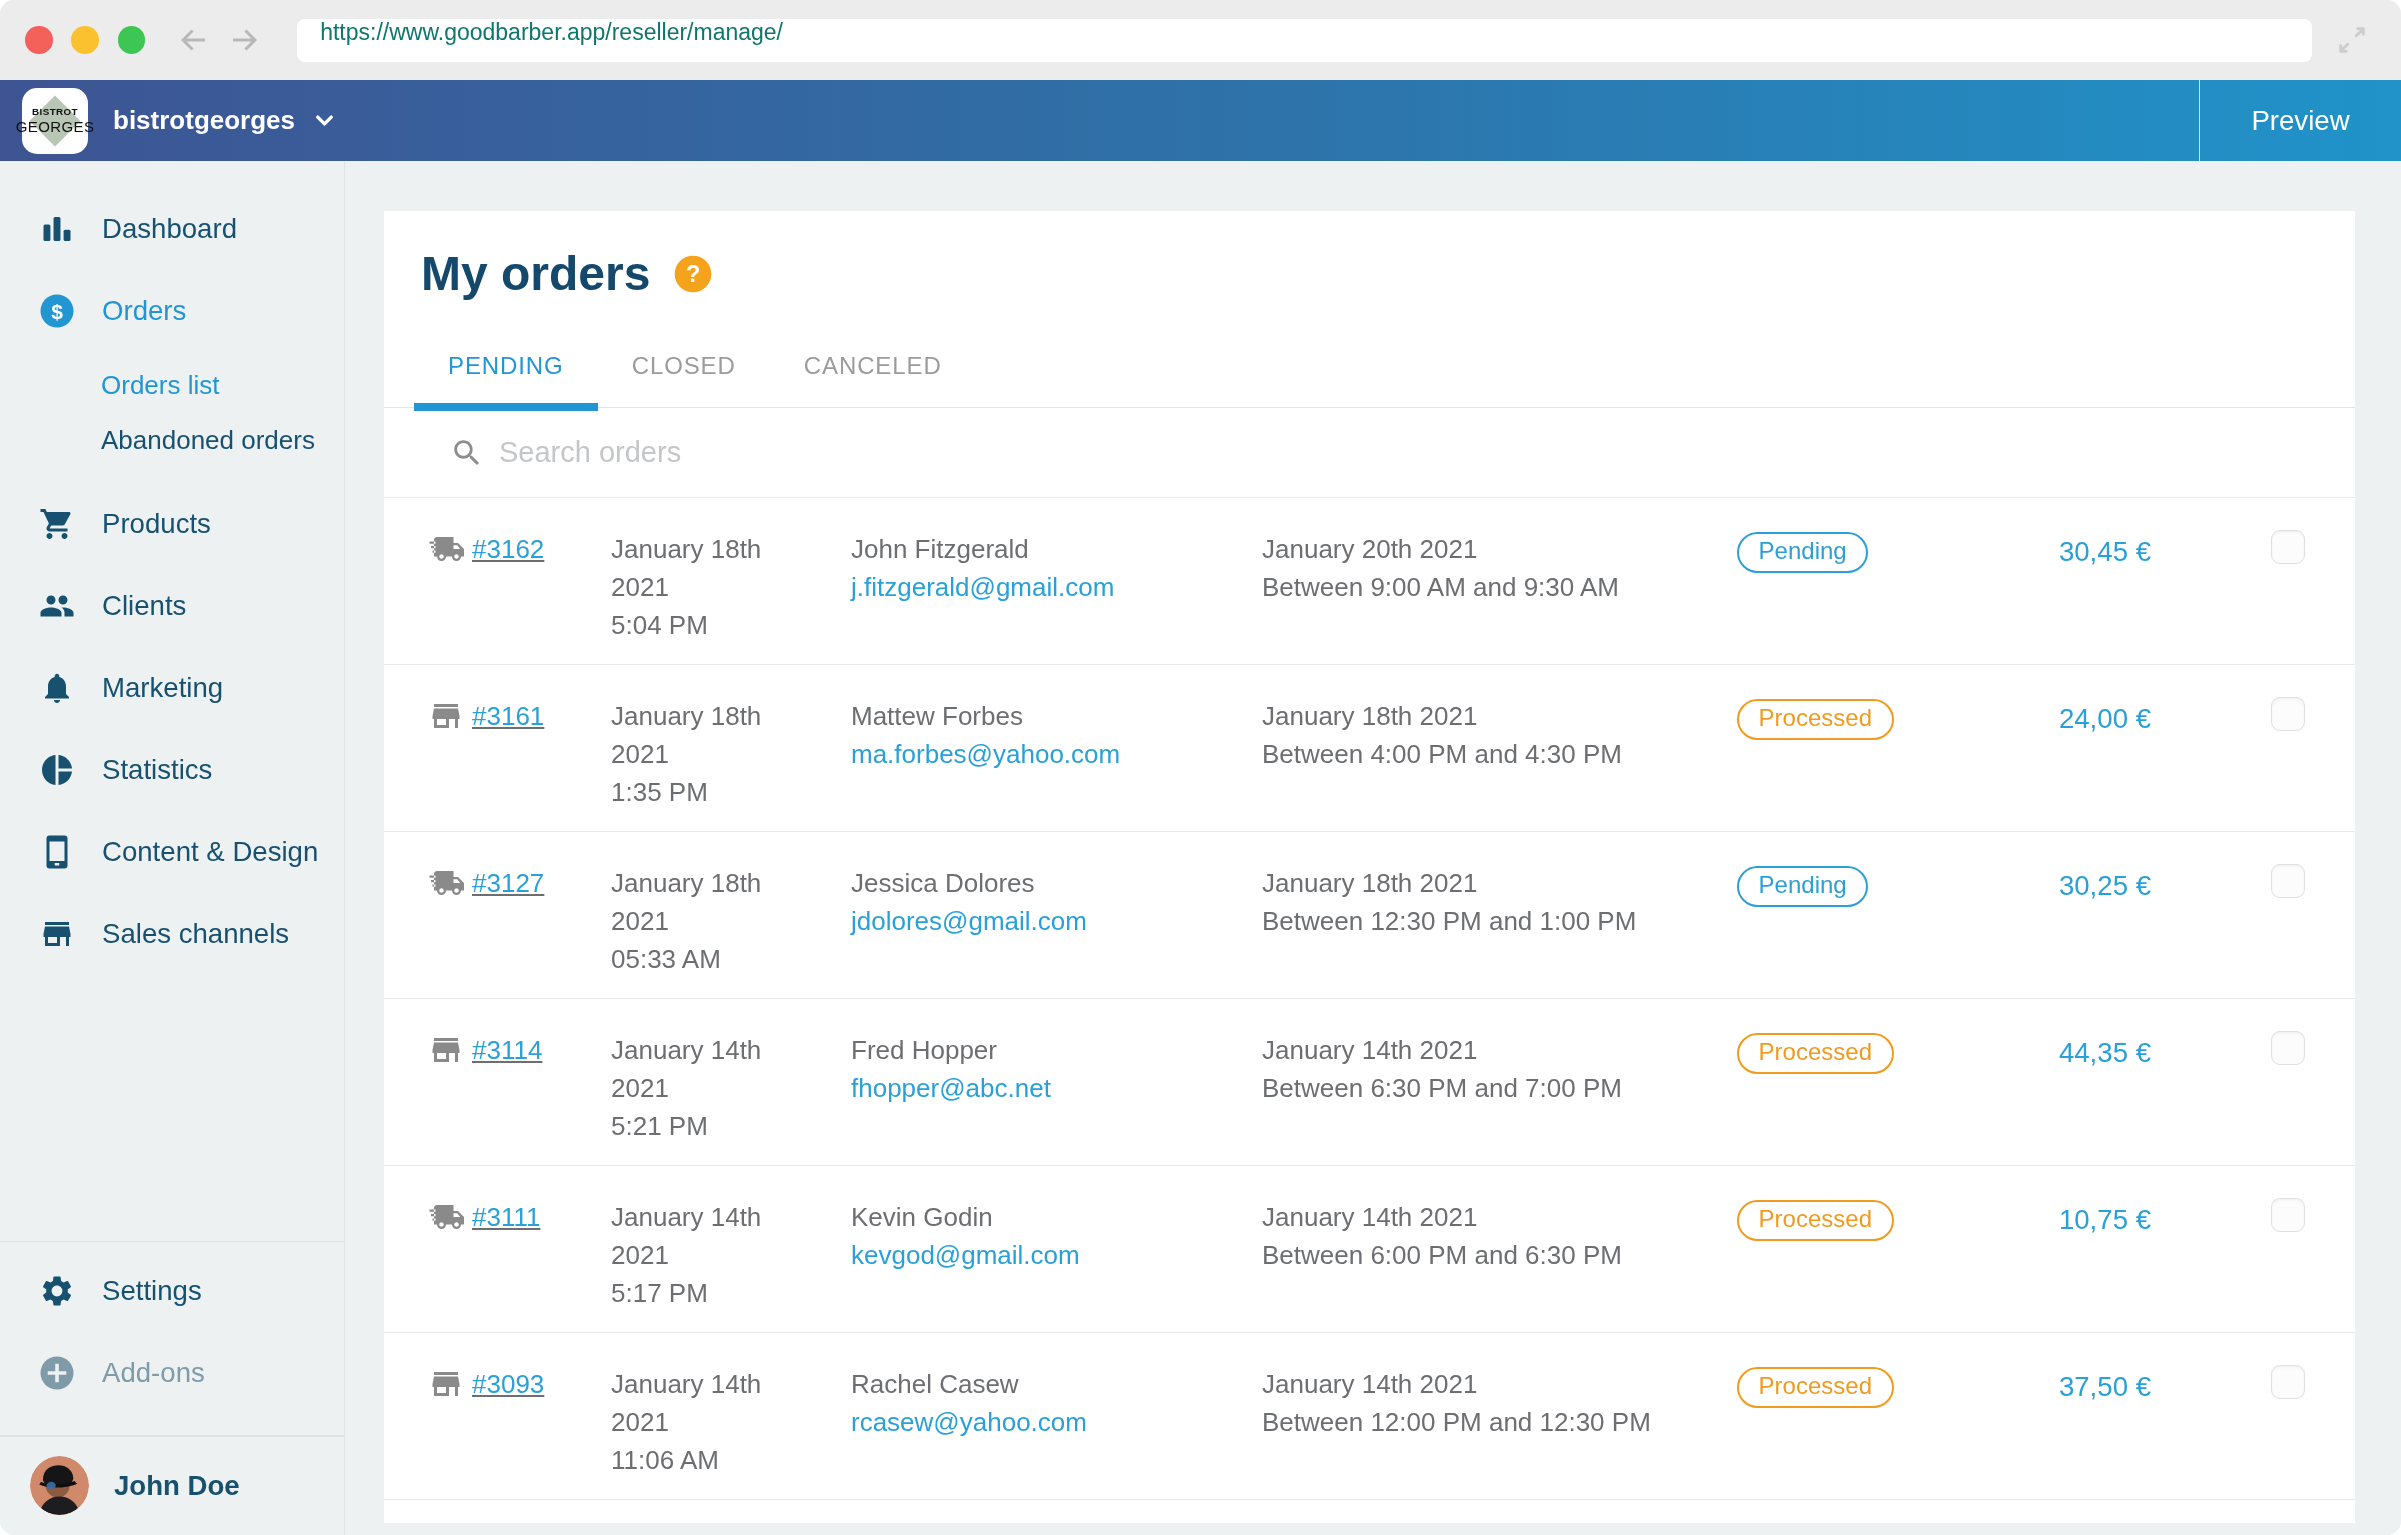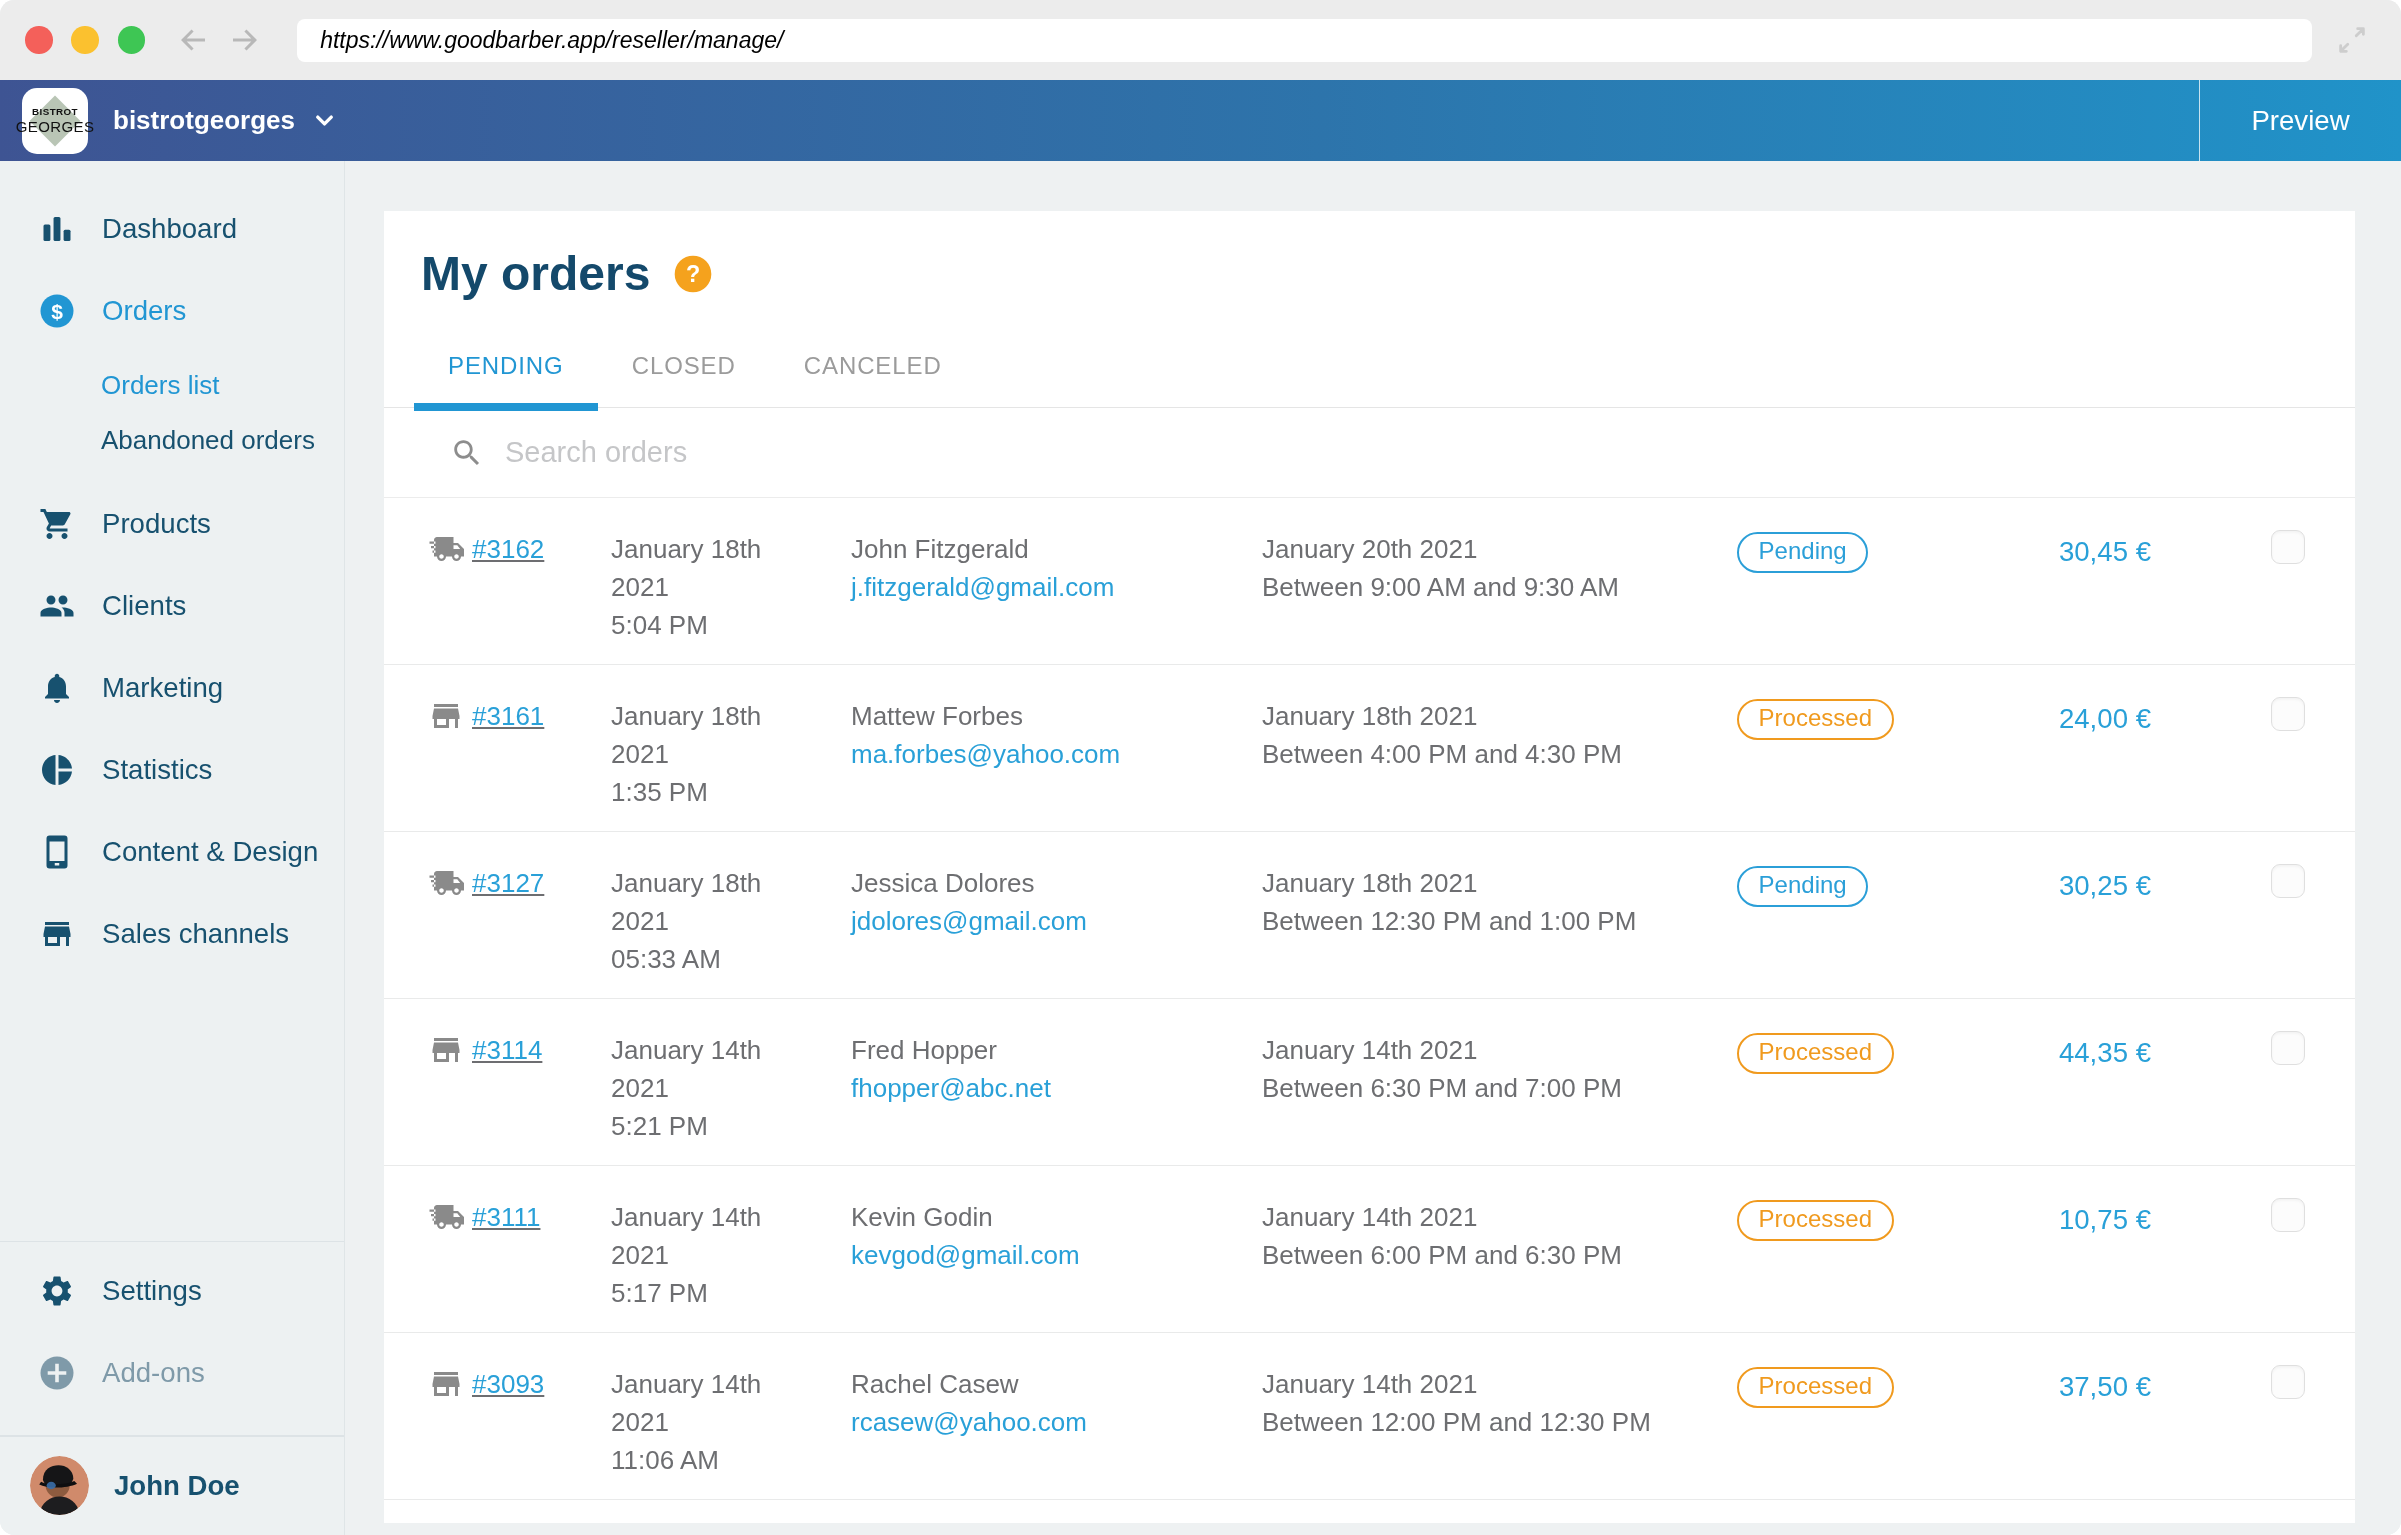--- a/index.html
+++ b/index.html
@@ -9,21 +9,21 @@
   
   .browser-bar{height:80px;background:#ececec;display:flex;align-items:center;padding:0 32px 0 25px;box-sizing:border-box;}
   .lights{display:flex;gap:18.7px;align-items:center;}
   .light{width:27.6px;height:27.6px;border-radius:50%;}
   .light.red{background:#f4605a;}
   .light.yellow{background:#fbc12f;}
   .light.green{background:#3ec654;}
   .nav-arrows{display:flex;gap:16px;margin-left:30px;color:#b8b8b8;}
   .nav-arrows .arr{width:36px;height:36px;}
   .nav-arrows svg{width:100%;height:100%;}
-  .url-field{flex:1;height:43px;background:#ffffff;border-radius:8px;margin-left:34px;display:flex;align-items:center;padding:0 23px;box-sizing:border-box;color:#000000;font-size:23px;font-style:italic;}
+  .url-field{flex:1;height:43px;background:#ffffff;border-radius:8px;margin-left:34px;display:flex;align-items:flex-start;padding:0 23px;box-sizing:border-box;color:#0f766e;font-size:23px;}
   .expand{width:34px;height:34px;color:#cdcdcd;margin-left:23px;}
   .expand svg{width:100%;height:100%;}
 
   
   .app-header{height:81px;background:linear-gradient(90deg,#3e5493 0%,#2d74ab 55%,#2093c9 100%);display:flex;align-items:center;color:#fff;}
   .logo-badge{width:66px;height:66px;background:#fff;border-radius:15px;margin-left:22px;position:relative;display:flex;align-items:center;justify-content:center;flex:none;}
   .logo-diamond{position:absolute;width:36px;height:36px;background:#b9c5b5;transform:rotate(45deg);}
   .logo-text{position:relative;text-align:center;color:#111;line-height:1;z-index:1;}
   .logo-text .l1{font-size:9.8px;font-weight:bold;letter-spacing:0.4px;display:block;}
   .logo-text .l2{font-size:15px;font-weight:normal;letter-spacing:0.4px;display:block;margin-top:1.8px;}
@@ -60,21 +60,21 @@
   .title-row{display:flex;align-items:center;gap:23px;padding:36px 0 0 37px;height:53px;}
   .page-title{font-size:48px;font-weight:bold;color:#14496b;}
   .help{width:40px;height:40px;flex:none;cursor:pointer;}
   .help svg{width:100%;height:100%;}
 
   .tabs{display:flex;padding-left:30px;margin-top:27px;border-bottom:1.8px solid #e5e5e5;}
   .tab{position:relative;padding:25px 34px 27px;font-size:24px;letter-spacing:0.9px;color:#9b9b9b;cursor:pointer;}
   .tab.active{color:#2196d3;}
   .tab.active::after{content:"";position:absolute;left:0;right:0;bottom:-4.4px;height:8px;background:#2196d3;}
 
-  .search-row{display:flex;align-items:center;gap:19px;padding:27px 36px 27px 66px;border-bottom:1.8px solid #ececec;}
+  .search-row{display:flex;align-items:center;gap:13px;padding:27px 36px 27px 66px;border-bottom:1.8px solid #ececec;}
   .search-ic{width:34px;height:34px;color:#8d8d8d;flex:none;}
   .search-ic svg{width:100%;height:100%;}
   .search-input{flex:1;border:none;outline:none;font-size:29px;color:#555;font-family:"Liberation Sans",sans-serif;background:transparent;}
   .search-input::placeholder{color:#c5c6c8;}
 
   .grid{display:grid;grid-template-columns:183px 240px 411px 475px 247px 167px 1fr 36px;padding:0 48px 0 44px;box-sizing:border-box;}
   .table-header{height:55px;align-items:center;background:#f5f6f6;color:#9b9c9e;font-size:24px;}
   .col-total{text-align:right;}
   .checkbox{width:34px;height:34px;border:1.8px solid #dfdfdf;border-radius:9px;background:#fcfcfc;box-shadow:inset 0 1.8px 2.7px rgba(0,0,0,.04);box-sizing:border-box;cursor:pointer;}
 

